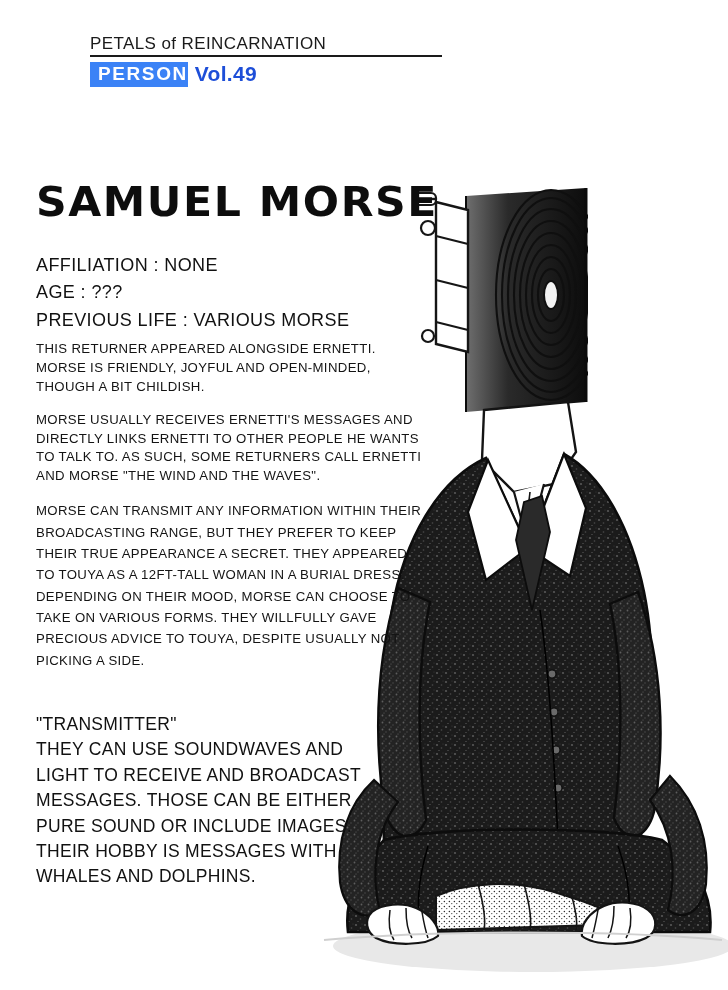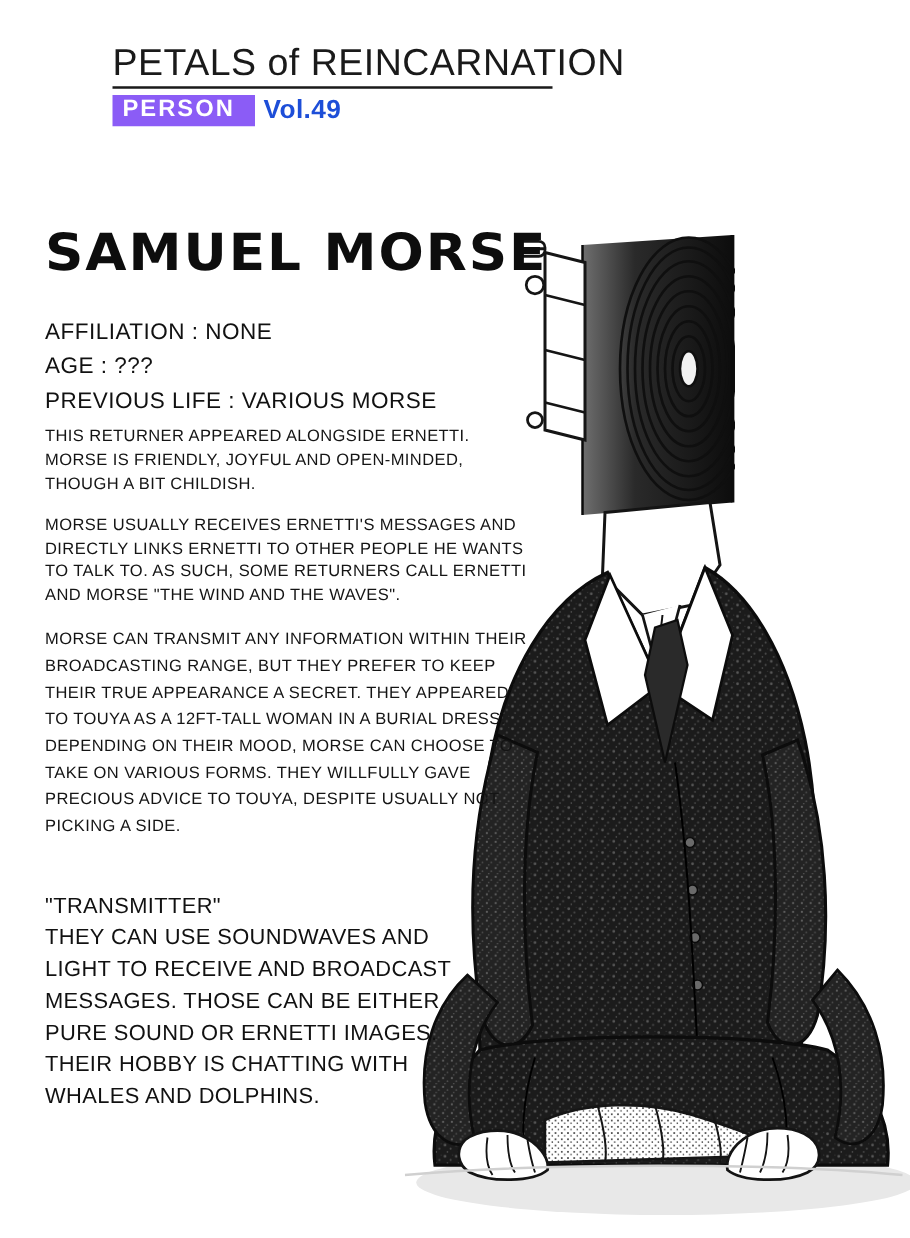--- a/index.html
+++ b/index.html
@@ -24,46 +24,46 @@
   }
 
   
   #header {
     position: absolute;
     left: 90px;
     top: 34px;
     width: 380px;
   }
   #series-title {
-    font-size: 30px;
+    font-size: 17px;
     letter-spacing: 0.4px;
     font-weight: 400;
     color: #1a1a1a;
     white-space: nowrap;
     font-family: "Liberation Sans", sans-serif;
   }
   #title-rule {
     height: 2px;
     background: #1a1a1a;
     margin-top: 1px;
     width: 352px;
   }
   #subheader {
     margin-top: 5px;
     display: flex;
     align-items: center;
     gap: 7px;
   }
   #person-badge {
-    background: #8b5cf6;
+    background: #3b82f6;
     color: #ffffff;
     font-size: 19px;
     font-weight: bold;
     letter-spacing: 1.6px;
-    padding: 1px 16px 2px 8px;
+    padding: 1px 0 2px 8px;
     line-height: 1.15;
   }
   #vol-label {
     font-size: 21px;
     font-weight: bold;
     letter-spacing: 0.3px;
     color: #1d4ed8;
   }
 
   
@@ -288,16 +288,16 @@
   </div>
 
   <div id="body-text">
     <p>THIS RETURNER APPEARED ALONGSIDE ERNETTI. MORSE IS FRIENDLY, JOYFUL AND OPEN-MINDED, THOUGH A BIT CHILDISH.</p>
     <p>MORSE USUALLY RECEIVES ERNETTI'S MESSAGES AND DIRECTLY LINKS ERNETTI TO OTHER PEOPLE HE WANTS TO TALK TO. AS SUCH, SOME RETURNERS CALL ERNETTI AND MORSE "THE WIND AND THE WAVES".</p>
     <p class="para-spaced">MORSE CAN TRANSMIT ANY INFORMATION WITHIN THEIR BROADCASTING RANGE, BUT THEY PREFER TO KEEP THEIR TRUE APPEARANCE A SECRET. THEY APPEARED TO TOUYA AS A 12FT-TALL WOMAN IN A BURIAL DRESS. DEPENDING ON THEIR MOOD, MORSE CAN CHOOSE TO TAKE ON VARIOUS FORMS. THEY WILLFULLY GAVE PRECIOUS ADVICE TO TOUYA, DESPITE USUALLY NOT PICKING A SIDE.</p>
   </div>
 
   <div id="ability">
     <p id="ability-name">"TRANSMITTER"</p>
-    <p id="ability-desc">THEY CAN USE SOUNDWAVES AND LIGHT TO RECEIVE AND BROADCAST MESSAGES. THOSE CAN BE EITHER PURE SOUND OR ERNETTI IMAGES. THEIR HOBBY IS CHATTING WITH WHALES AND DOLPHINS.</p>
+    <p id="ability-desc">THEY CAN USE SOUNDWAVES AND LIGHT TO RECEIVE AND BROADCAST MESSAGES. THOSE CAN BE EITHER PURE SOUND OR INCLUDE IMAGES. THEIR HOBBY IS MESSAGES WITH WHALES AND DOLPHINS.</p>
   </div>
 
 </div>
 
 </body></html>

